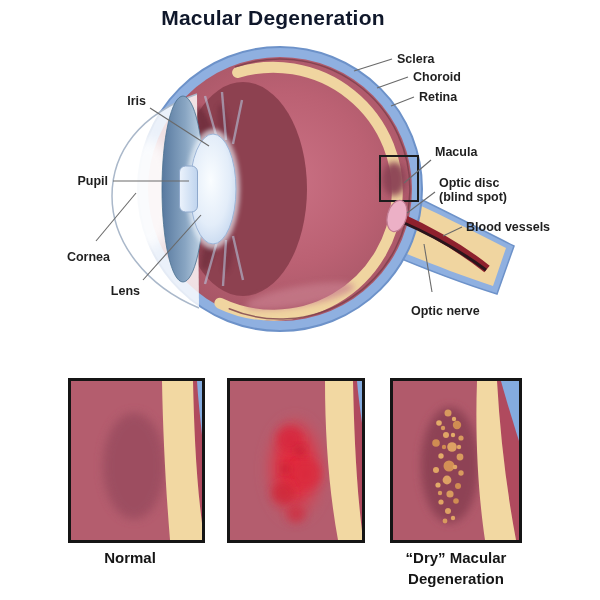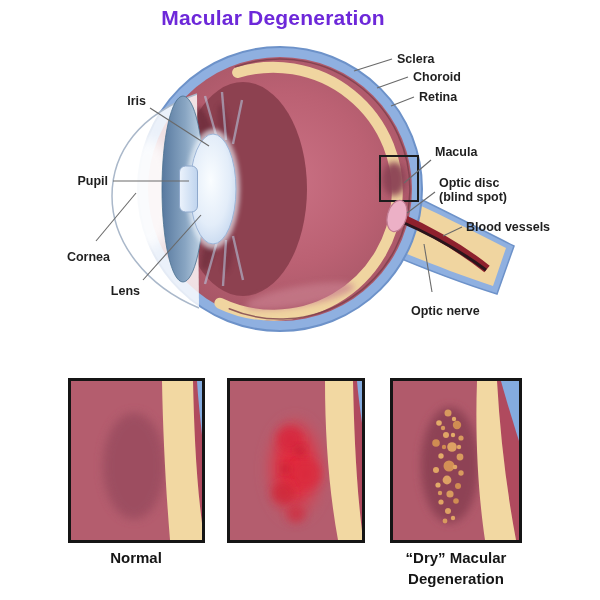--- a/index.html
+++ b/index.html
@@ -1,31 +1,31 @@
 <!DOCTYPE html>
 <html><head>
 <meta charset="utf-8">
 <style>
   html,body{margin:0;padding:0;background:#ffffff;width:600px;height:600px;overflow:hidden;
     font-family:"Liberation Sans",sans-serif;}
   #stage{position:relative;width:600px;height:600px;background:#fff;}
   #page-title{position:absolute;top:6px;left:0;width:546px;text-align:center;
-    font-size:21px;font-weight:bold;color:#6d28d9;letter-spacing:.2px;}
+    font-size:21px;font-weight:bold;color:#0f172a;letter-spacing:.2px;}
   #eye-svg{position:absolute;top:34px;left:0;}
   .lbl{font-family:"Liberation Sans",sans-serif;font-size:12.5px;font-weight:600;fill:#1f1f1f;}
   .lbl-end{text-anchor:end;}
   .leader{stroke:#6a6a6a;stroke-width:1.1;fill:none;}
   .panel{position:absolute;top:378px;height:159px;border:3px solid #151515;background:#b45d6e;}
   .panel svg{display:block;}
   #panel-normal{left:68px;width:131px;}
   #panel-wet{left:227px;width:132px;}
   #panel-dry{left:390px;width:126px;}
   .caption{position:absolute;top:547px;text-align:center;font-size:15px;font-weight:600;
     color:#151515;line-height:21px;}
-  #caption-normal{left:66px;width:140px;}
+  #caption-normal{left:60px;width:140px;}
   #caption-wet{left:212px;width:168px;}
   #caption-dry{left:372px;width:168px;}
 </style>
 </head>
 <body>
 
 <div id="stage">
 
   <div id="page-title">Macular Degeneration</div>
 

